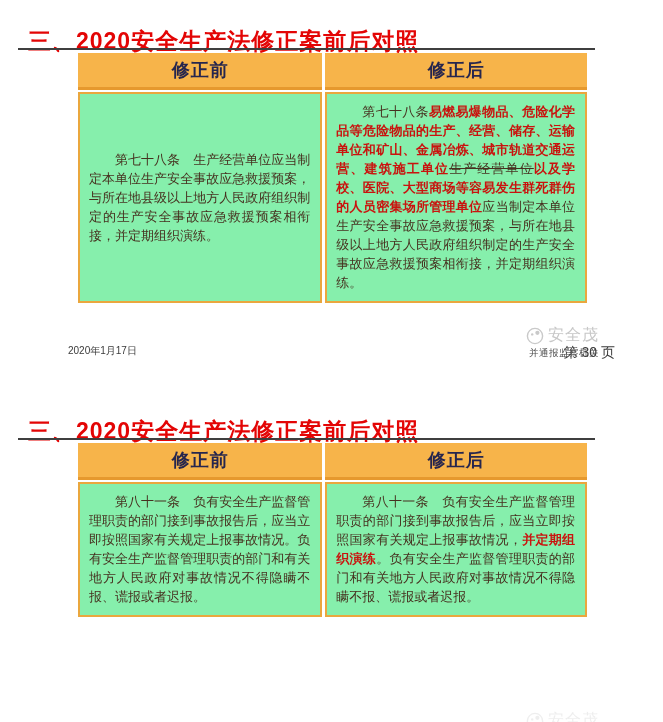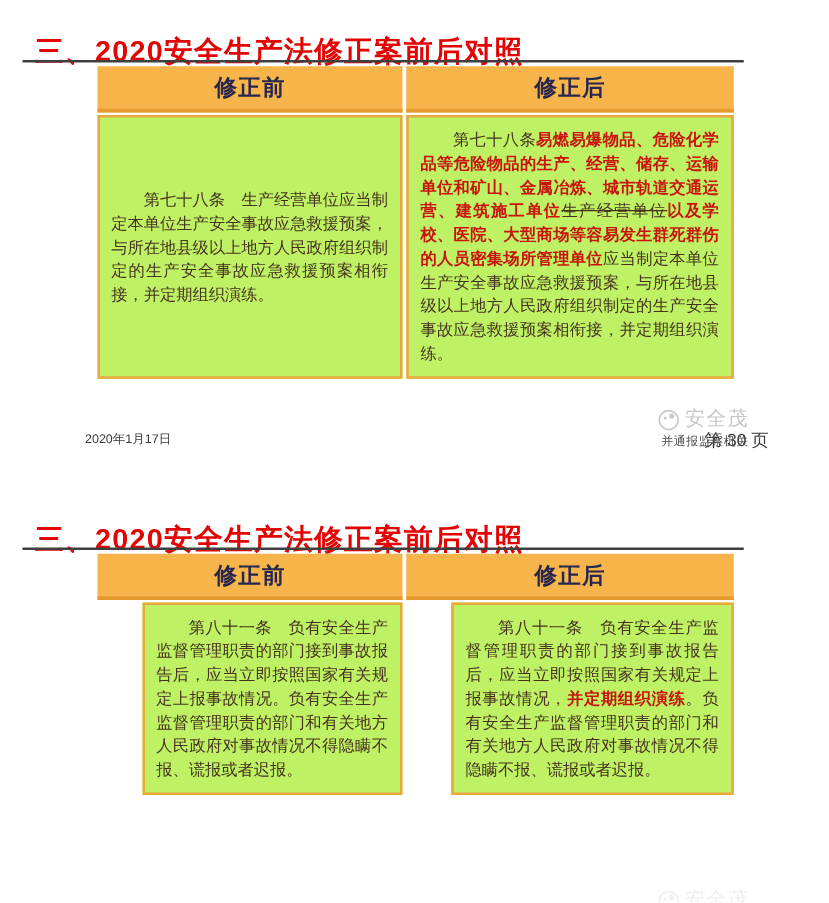--- a/index.html
+++ b/index.html
@@ -27,27 +27,27 @@
     column-gap:3px;row-gap:2px;padding-left:48px;
   }
   .th{
     height:34px;background:#f7b44a;
     border-bottom:3px solid #e6992e;
     color:#26264e;font-weight:bold;font-size:18px;
     display:flex;align-items:center;justify-content:center;
     letter-spacing:1px;
   }
   .td{
-    background:#bef264;border:2px solid #eaa73e;
+    background:#86efac;border:2px solid #eaa73e;
     padding:8px 10px 9px 9px;
     font-size:13px;line-height:19px;color:#46311f;
     text-align:justify;
   }
   #slide1 .td{min-height:133px;}
-  #slide2 .td{min-height:86px;margin-left:36px;}
+  #slide2 .td{min-height:86px;}
   .td.center-v{display:flex;flex-direction:column;justify-content:center;}
   .para{margin:0;text-indent:2em;}
   .red{color:#c9130e;font-weight:bold;}
   .strike{text-decoration:line-through;}
 
   .footer-date{position:absolute;top:344px;left:68px;font-size:10px;color:#3a3a3a;text-align:center;}
   .footer-page{position:absolute;top:344px;left:0;right:0;text-align:right;font-size:14px;color:#3a3a3a;}
   .brand{position:absolute;right:16px;text-align:right;}
   #slide1 .brand{top:325px;}
   .brand-row{display:flex;align-items:center;justify-content:flex-end;gap:4px;}

